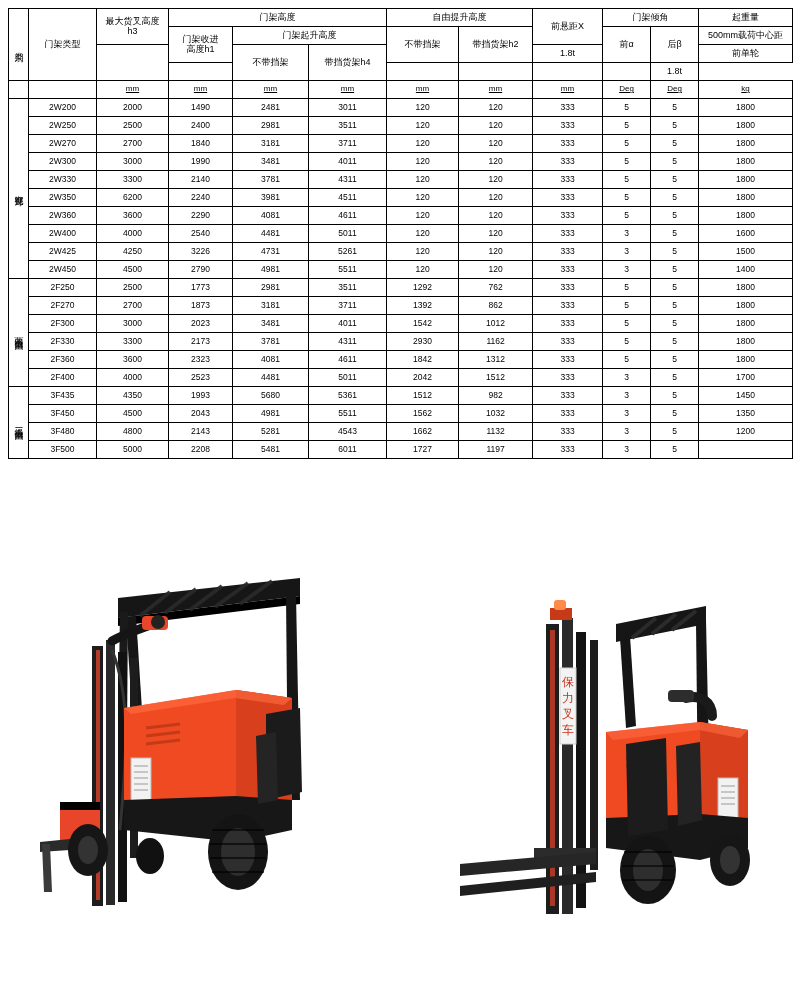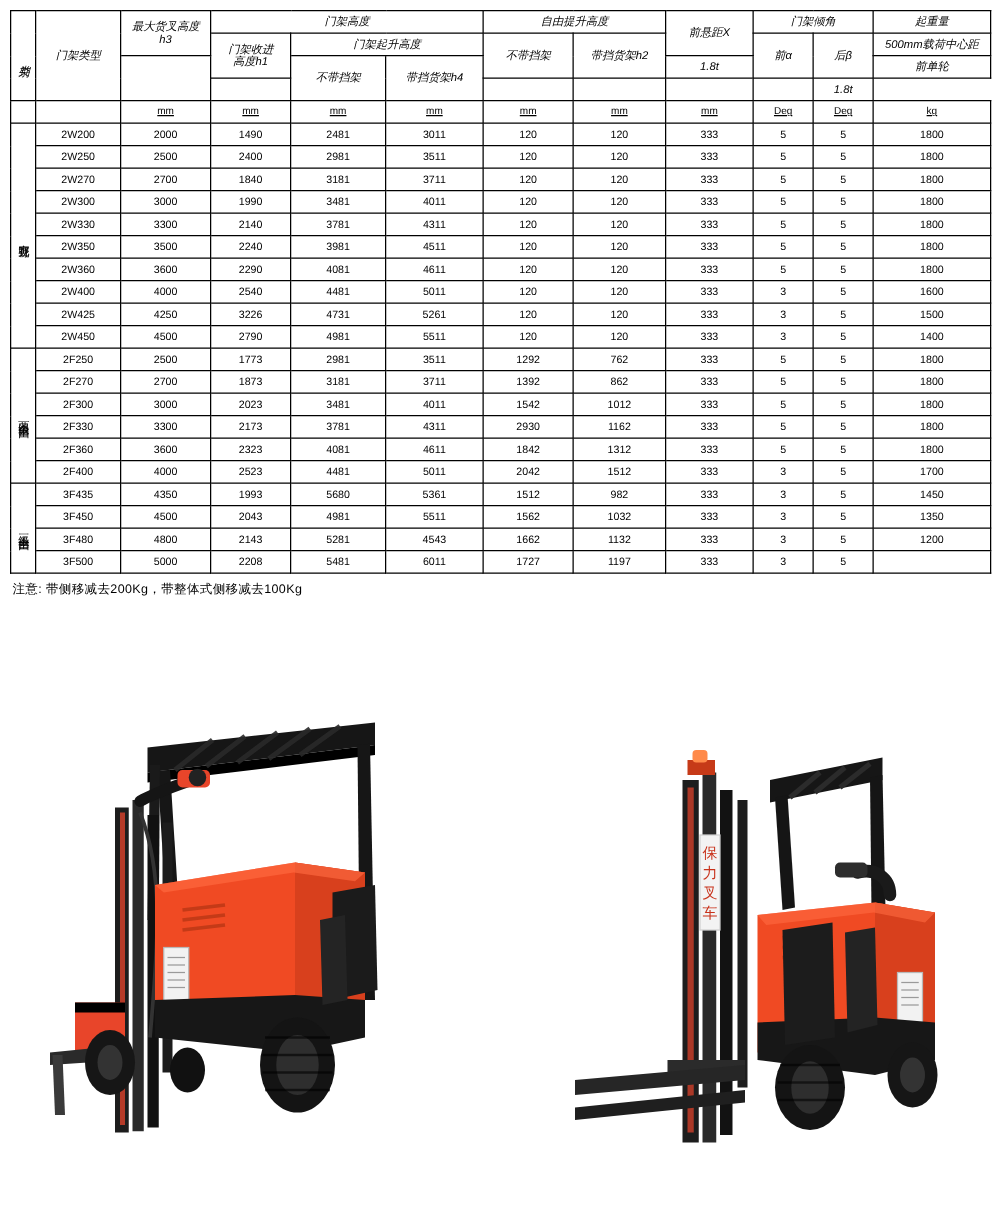--- a/index.html
+++ b/index.html
@@ -24,21 +24,21 @@
   table.spec th, table.spec td{
     border:1px solid #000;
     text-align:center;
     vertical-align:middle;
     padding:1px 0;
     font-weight:normal;
     height:15px;
     overflow:hidden;
     white-space:nowrap;
   }
-  table.spec th{font-size:9px;font-style:italic;}
+  table.spec th{font-size:9px;}
   td.unit,th.unit{font-size:8px;text-decoration:underline;}
   .vert{
     writing-mode:vertical-rl;
     text-orientation:upright;
     letter-spacing:1px;
     font-size:9px;
     white-space:nowrap;
     line-height:1;
     display:inline-block;
   }
@@ -210,21 +210,21 @@
           <td>4311</td>
           <td>120</td>
           <td>120</td>
           <td>333</td>
           <td>5</td>
           <td>5</td>
           <td>1800</td>
         </tr>
         <tr>
           <td>2W350</td>
-          <td>3500</td>
+          <td>6200</td>
           <td>2240</td>
           <td>3981</td>
           <td>4511</td>
           <td>120</td>
           <td>120</td>
           <td>333</td>
           <td>5</td>
           <td>5</td>
           <td>1800</td>
         </tr>
@@ -410,21 +410,20 @@
           <td>1727</td>
           <td>1197</td>
           <td>333</td>
           <td>3</td>
           <td>5</td>
           <td></td>
         </tr>
       </tbody>
     </table>
 
-    <div class="note">注意: 带侧移减去200Kg，带整体式侧移减去100Kg</div>
   </div>
 
   <div class="photos">
 
     <div class="photo left">
       <svg width="400" height="481" viewBox="0 0 400 481" xmlns="http://www.w3.org/2000/svg">
         <rect x="0" y="0" width="400" height="481" fill="#ffffff"></rect>
 
         <g>
           <path d="M118 98 L300 78 L300 96 L118 118 Z" fill="#161616"></path>

